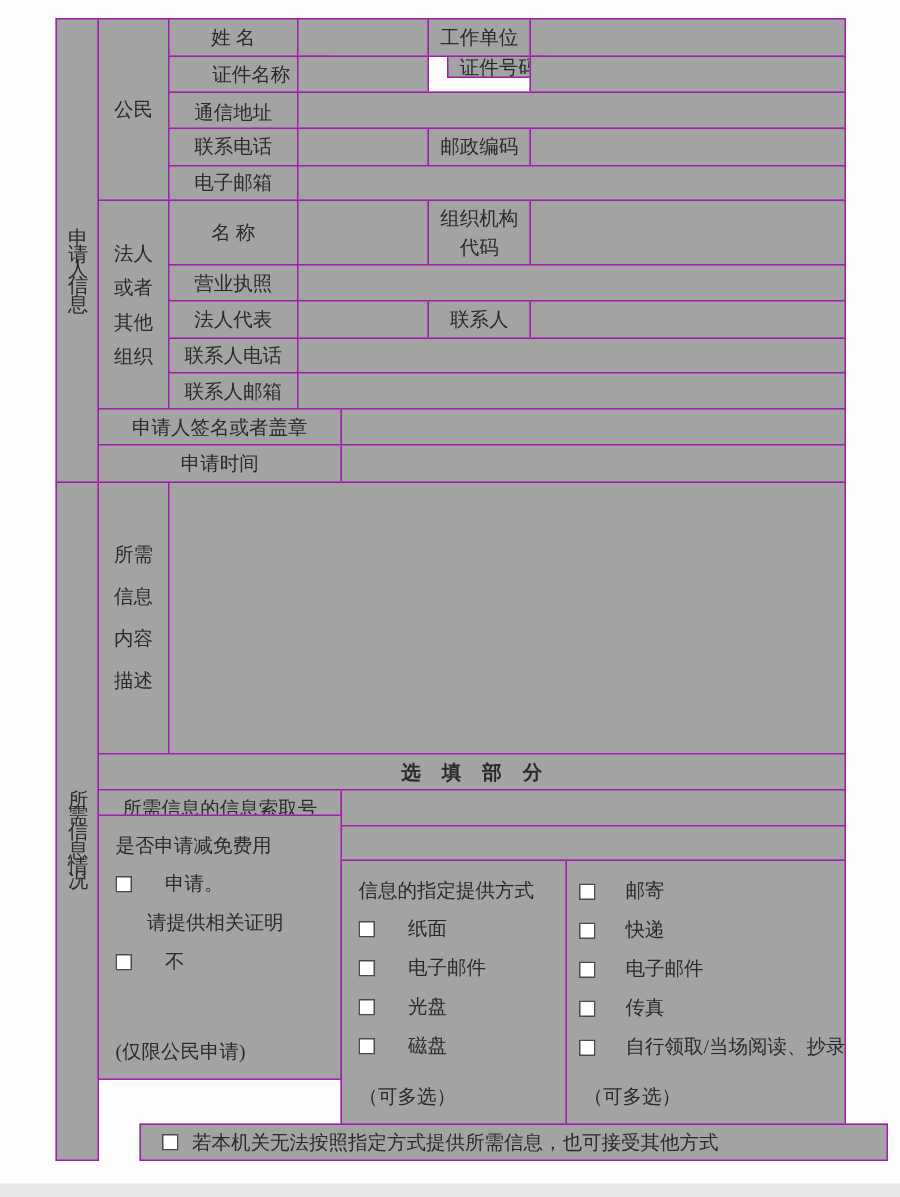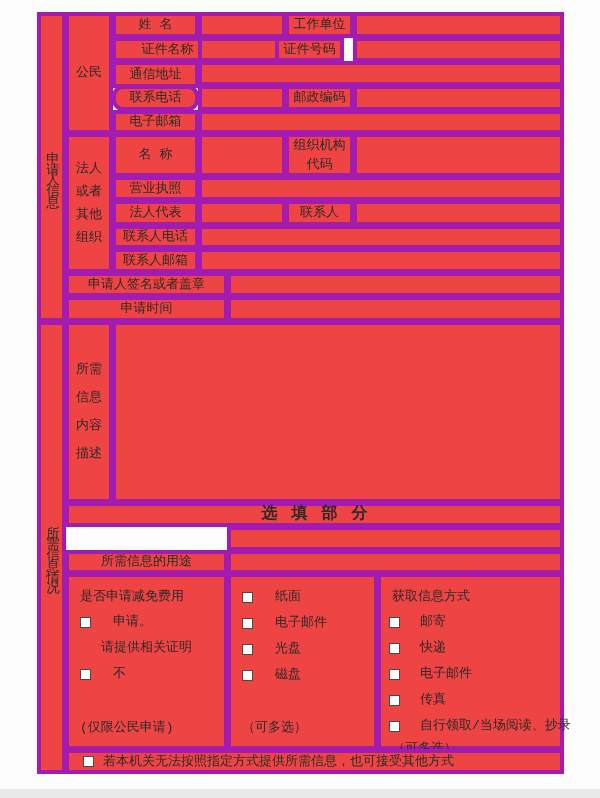--- a/index.html
+++ b/index.html
@@ -3,67 +3,67 @@
 <meta charset="utf-8">
 <style>
   html,body{margin:0;padding:0;}
   body{
     width:600px;height:798px;position:relative;background:#ffffff;
     font-family:"Liberation Serif","DejaVu Serif",serif;
     color:#2a2a2a;overflow:hidden;
   }
   .page{position:absolute;left:0;top:0;width:600px;height:798px;background:#fdfdfd;}
   .cell{
-    position:absolute;border:4px solid #a21caf;box-sizing:border-box;
+    position:absolute;border:1px solid #a21caf;box-sizing:border-box;
     display:flex;align-items:center;justify-content:center;
-    font-size:13px;line-height:1.35;background:#ef4444;font-family:Liberation Mono, monospace;
+    font-size:13px;line-height:1.35;background:#a3a3a3;
   }
   .vert{
     writing-mode:vertical-lr;text-orientation:upright;
     letter-spacing:11px;font-size:13.5px;
   }
   .wrap2{width:30px;word-break:break-all;text-align:center;}
   .grp{line-height:23px;}
   .desc{line-height:28px;font-size:13px;}
   .orgcode{width:60px;word-break:break-all;text-align:center;line-height:19px;}
-  .hdr{font-weight:bold;font-size:16px;letter-spacing:14px;padding-left:14px;}
+  .hdr{font-weight:bold;font-size:13px;letter-spacing:14px;padding-left:14px;}
   .listcell{flex-direction:column;align-items:stretch;justify-content:flex-start;padding:7px 4px 8px 0;}
   .ct{padding-left:11px;line-height:25px;white-space:nowrap;}
   .opt{display:flex;align-items:center;padding-left:11px;line-height:26px;height:26px;white-space:nowrap;gap:13px;}
   .opt.tight{padding-left:8px;}
   .opt .txt{white-space:nowrap;}
   .note{padding-left:32px;line-height:26px;height:26px;white-space:nowrap;}
   .foot{margin-top:auto;padding-left:11px;line-height:20px;white-space:nowrap;}
   .cb{display:inline-block;width:11px;height:11px;border:1px solid #4a4a4a;margin-right:9px;flex:none;background:#fff;box-sizing:border-box;}
   .cb.m7{margin-right:7px;}
-  .final{justify-content:flex-start;padding-left:14px;}
+  .final{justify-content:flex-start;padding-left:14px;margin-left:28px;}
   .strip{position:absolute;left:0;top:789px;width:600px;height:9px;background:#e9e9e9;}
 </style>
 </head>
 <body>
 
 <div class="page">
 
   <div class="cell vert" style="left:37px;top:12px;width:29px;height:310px;">申请人信息</div>
   <div class="cell" style="left:65px;top:12px;width:48px;height:122px;">公民</div>
 
   <div class="cell" style="left:112px;top:12px;width:87px;height:26px;">姓 名</div>
   <div class="cell" style="left:198px;top:12px;width:88px;height:26px;"></div>
   <div class="cell" style="left:285px;top:12px;width:69px;height:26px;">工作单位</div>
   <div class="cell" style="left:353px;top:12px;width:211px;height:26px;"></div>
 
   <div class="cell" style="left:112px;top:37px;width:111px;height:25px;">证件名称</div>
   <div class="cell" style="left:198px;top:37px;width:88px;height:25px;"></div>
-  <div class="cell" style="left:275px;top:37px;width:69px;height:25px;">证件号码</div>
+  <div class="cell" style="left:298px;top:37px;width:69px;height:15px;">证件号码</div>
   <div class="cell" style="left:353px;top:37px;width:211px;height:25px;"></div>
 
   <div class="cell" style="left:112px;top:61px;width:87px;height:27px;">通信地址</div>
   <div class="cell" style="left:198px;top:61px;width:366px;height:25px;"></div>
 
-  <div class="cell" style="left:112px;top:85px;width:87px;height:26px;border-radius:11px;">联系电话</div>
+  <div class="cell" style="left:112px;top:85px;width:87px;height:26px;">联系电话</div>
   <div class="cell" style="left:198px;top:85px;width:88px;height:26px;"></div>
   <div class="cell" style="left:285px;top:85px;width:69px;height:26px;">邮政编码</div>
   <div class="cell" style="left:353px;top:85px;width:211px;height:26px;"></div>
 
   <div class="cell" style="left:112px;top:110px;width:87px;height:24px;">电子邮箱</div>
   <div class="cell" style="left:198px;top:110px;width:366px;height:24px;"></div>
 
   <div class="cell" style="left:65px;top:133px;width:48px;height:140px;">
     <span class="wrap2 grp">法人或者其他组织</span>
   </div>
@@ -97,61 +97,62 @@
 
   <div class="cell vert" style="left:37px;top:321px;width:29px;height:453px;">所需信息情况</div>
 
   <div class="cell" style="left:65px;top:321px;width:48px;height:182px;">
     <span class="wrap2 desc">所需信息内容描述</span>
   </div>
   <div class="cell" style="left:112px;top:321px;width:452px;height:182px;"></div>
 
   <div class="cell hdr" style="left:65px;top:502px;width:499px;height:25px;">选填部分</div>
 
+  <div class="cell" style="left:65px;top:526px;width:163px;height:25px;">所需信息的信息索取号</div>
   <div class="cell" style="left:227px;top:526px;width:337px;height:25px;"></div>
 
   <div class="cell" style="left:65px;top:550px;width:163px;height:24px;">所需信息的用途</div>
   <div class="cell" style="left:227px;top:550px;width:337px;height:24px;"></div>
 
-  <div class="cell listcell" style="left:65px;top:573px;width:163px;height:177px;">
+  <div class="cell listcell" style="left:65px;top:543px;width:163px;height:177px;">
     <div class="ct">是否申请减免费用</div>
     <div class="opt">
       <span class="cb"></span>
       <span class="txt">申请。</span>
     </div>
     <div class="note">请提供相关证明</div>
     <div class="opt">
       <span class="cb"></span>
       <span class="txt">不</span>
     </div>
     <div class="foot">(仅限公民申请)</div>
   </div>
 
   <div class="cell listcell" style="left:227px;top:573px;width:151px;height:177px;">
+    <div class="ct">信息的指定提供方式</div>
     <div class="opt">
       <span class="cb"></span>
       <span class="txt">纸面</span>
     </div>
     <div class="opt">
       <span class="cb"></span>
       <span class="txt">电子邮件</span>
     </div>
     <div class="opt">
       <span class="cb"></span>
       <span class="txt">光盘</span>
     </div>
     <div class="opt">
       <span class="cb"></span>
       <span class="txt">磁盘</span>
     </div>
     <div class="foot">（可多选）</div>
   </div>
 
   <div class="cell listcell" style="left:377px;top:573px;width:187px;height:177px;">
-    <div class="ct">获取信息方式</div>
     <div class="opt tight">
       <span class="cb m7"></span>
       <span class="txt">邮寄</span>
     </div>
     <div class="opt tight">
       <span class="cb m7"></span>
       <span class="txt">快递</span>
     </div>
     <div class="opt tight">
       <span class="cb m7"></span>

